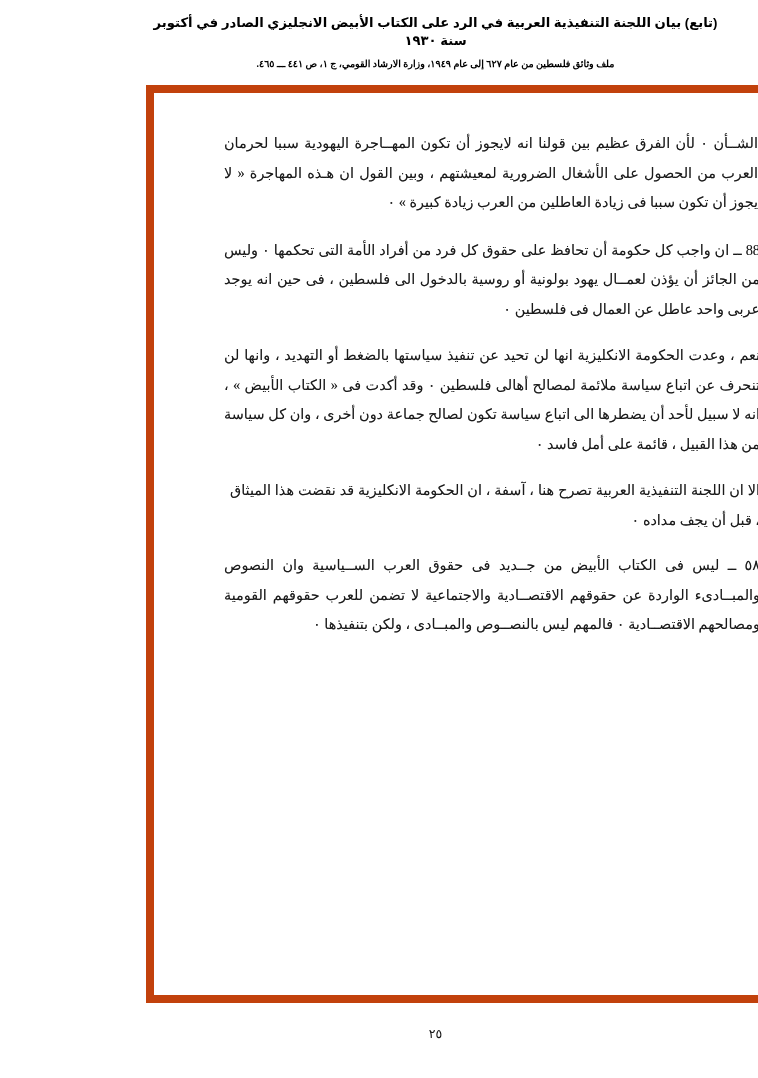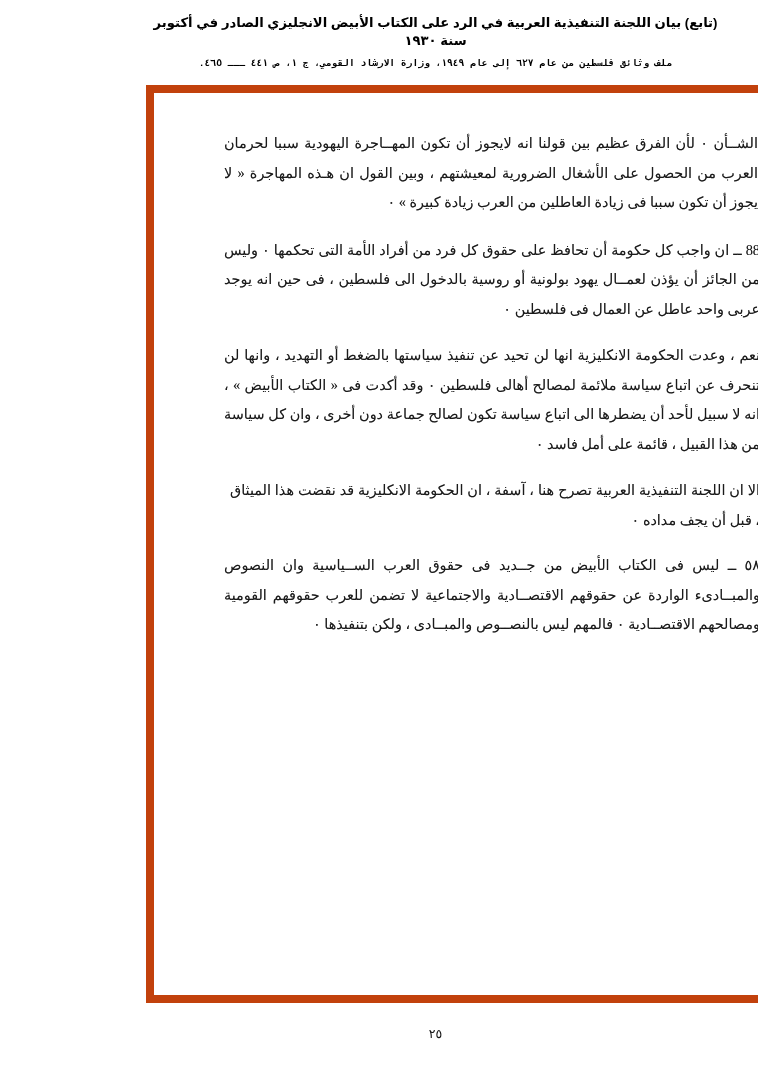--- a/index.html
+++ b/index.html
@@ -31,21 +31,21 @@
   .header-title {
     font-family: "Liberation Sans", "DejaVu Sans", sans-serif;
     font-weight: bold;
     font-size: 13.2px;
     line-height: 1.35;
     color: #000000;
     letter-spacing: 0px;
     direction: rtl;
   }
   .header-subtitle {
-    font-family: Liberation Mono, monospace;
+    font-family: Liberation Serif, serif;
     font-weight: bold;
     font-size: 9.6px;
     line-height: 1.5;
     color: #000000;
     margin-top: 7px;
     direction: rtl;
   }
 
   
   .content-frame {

